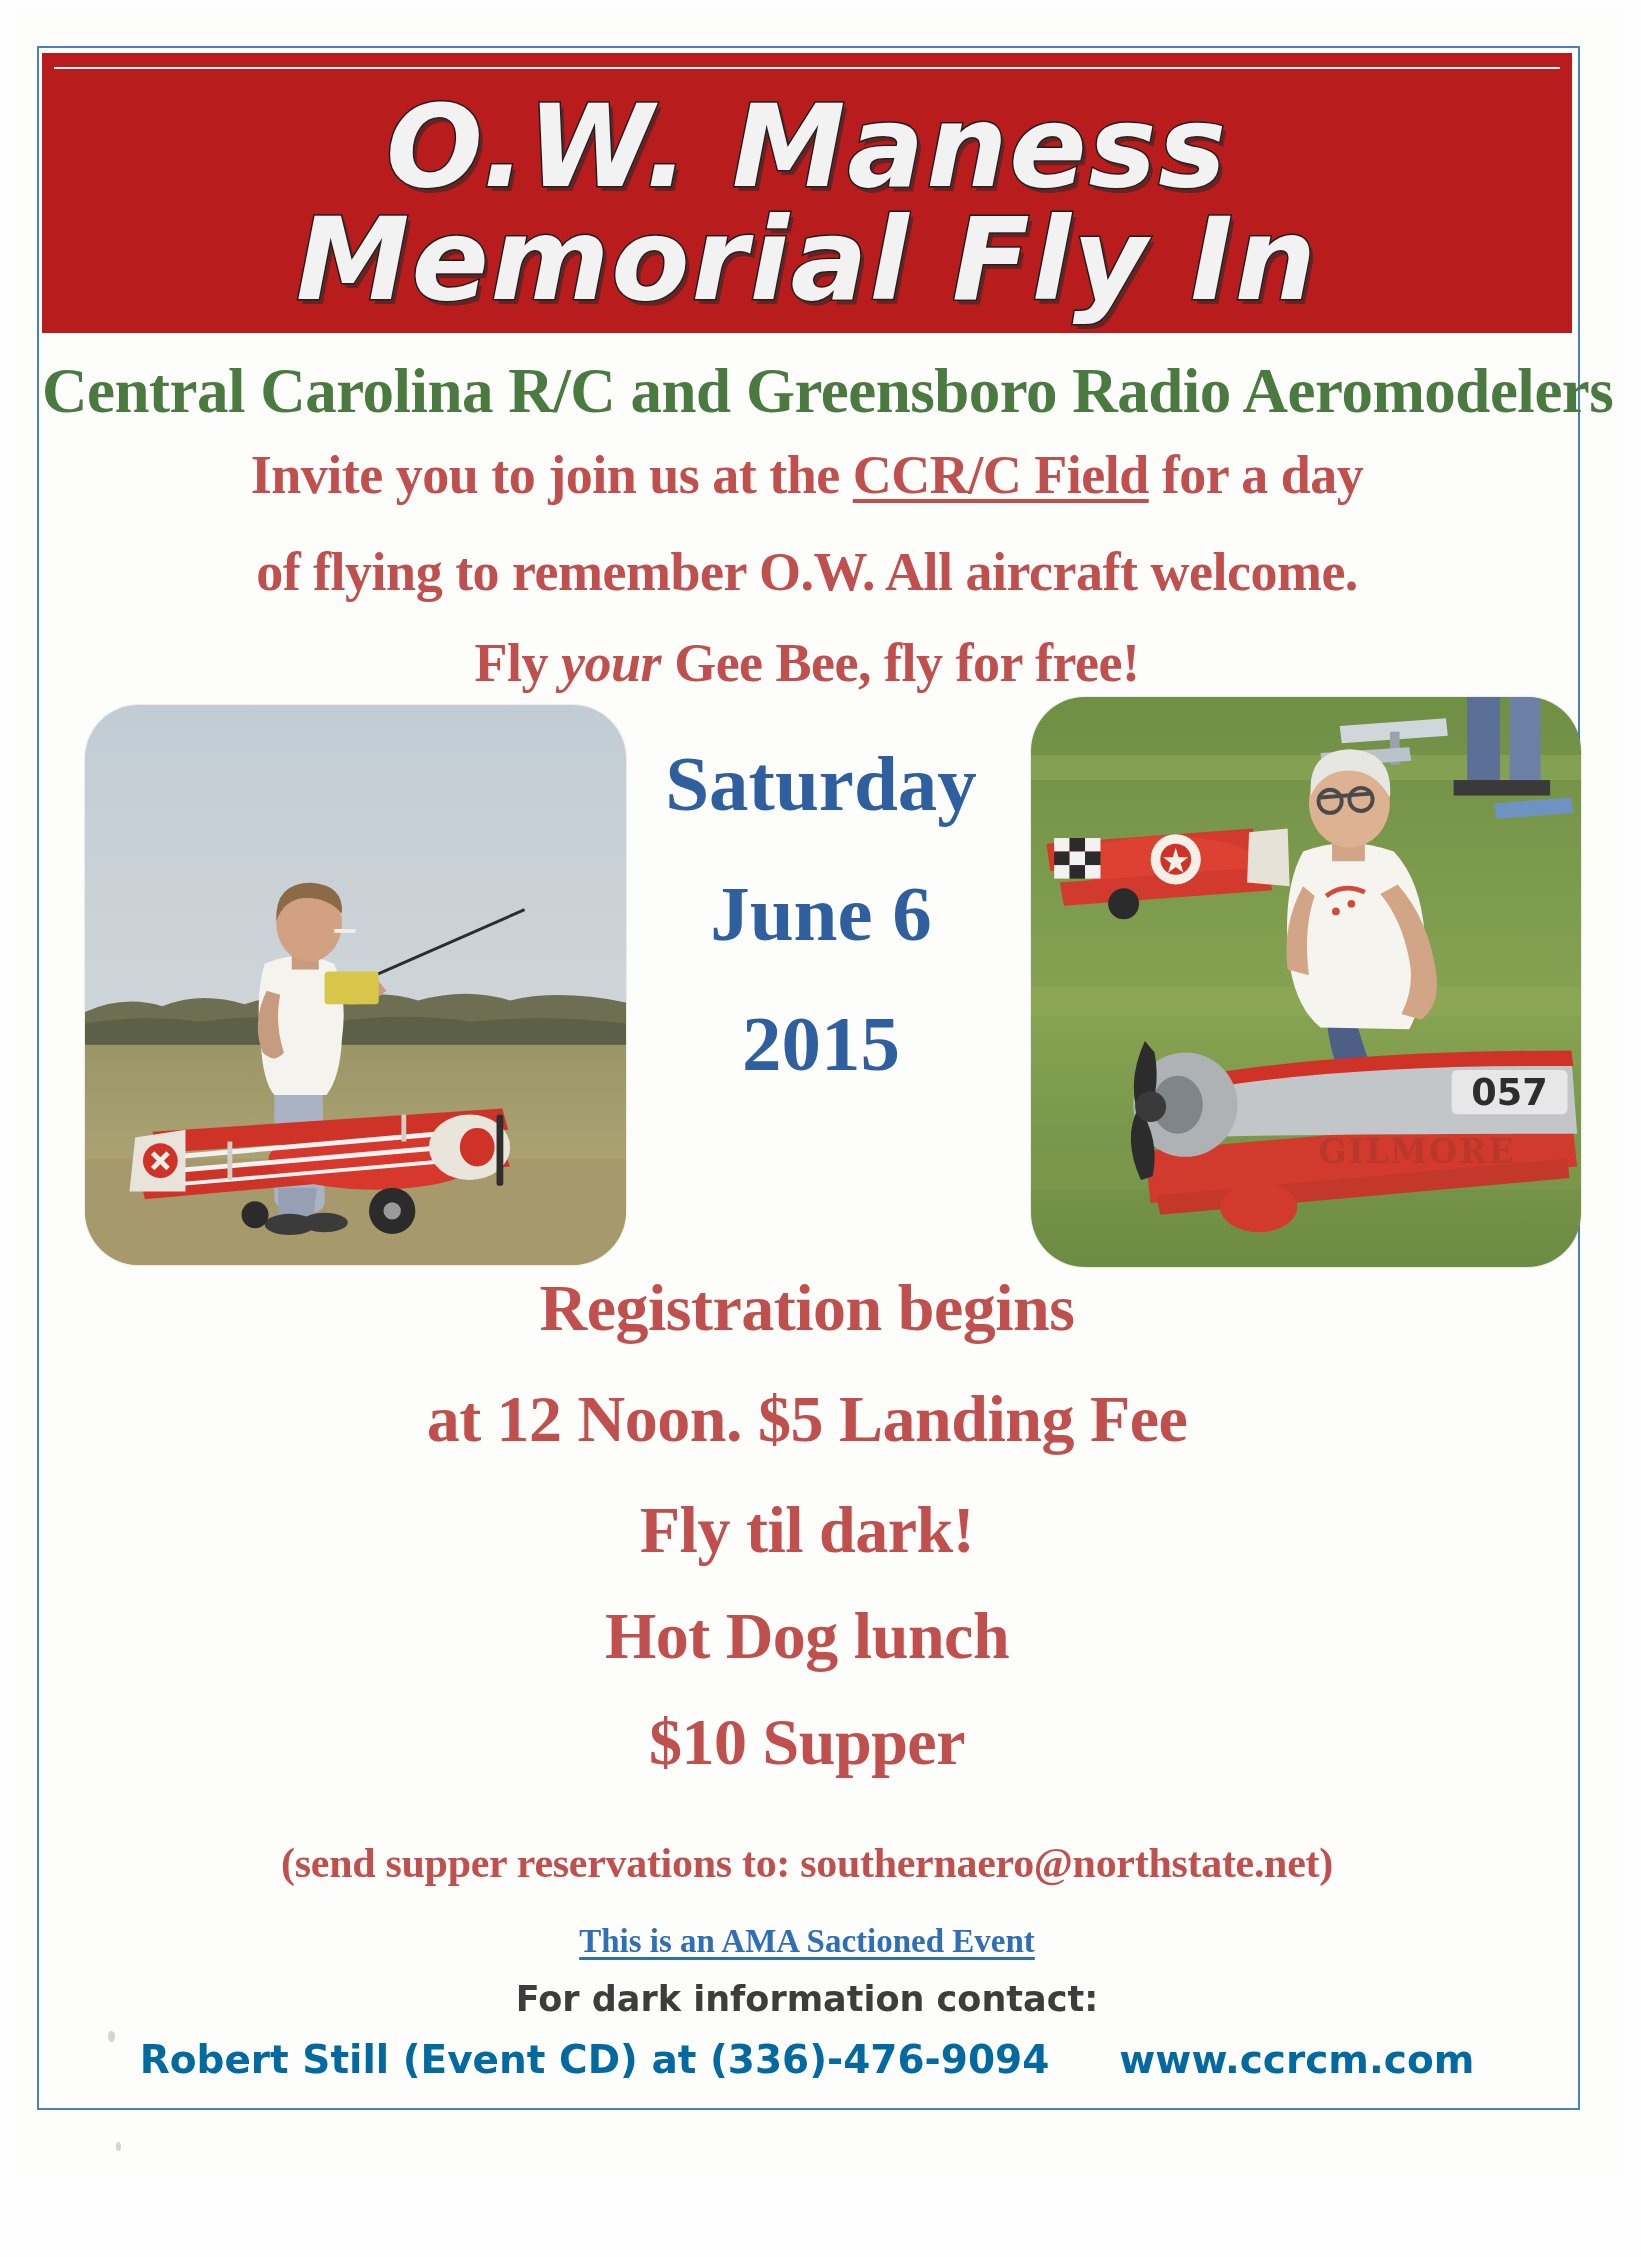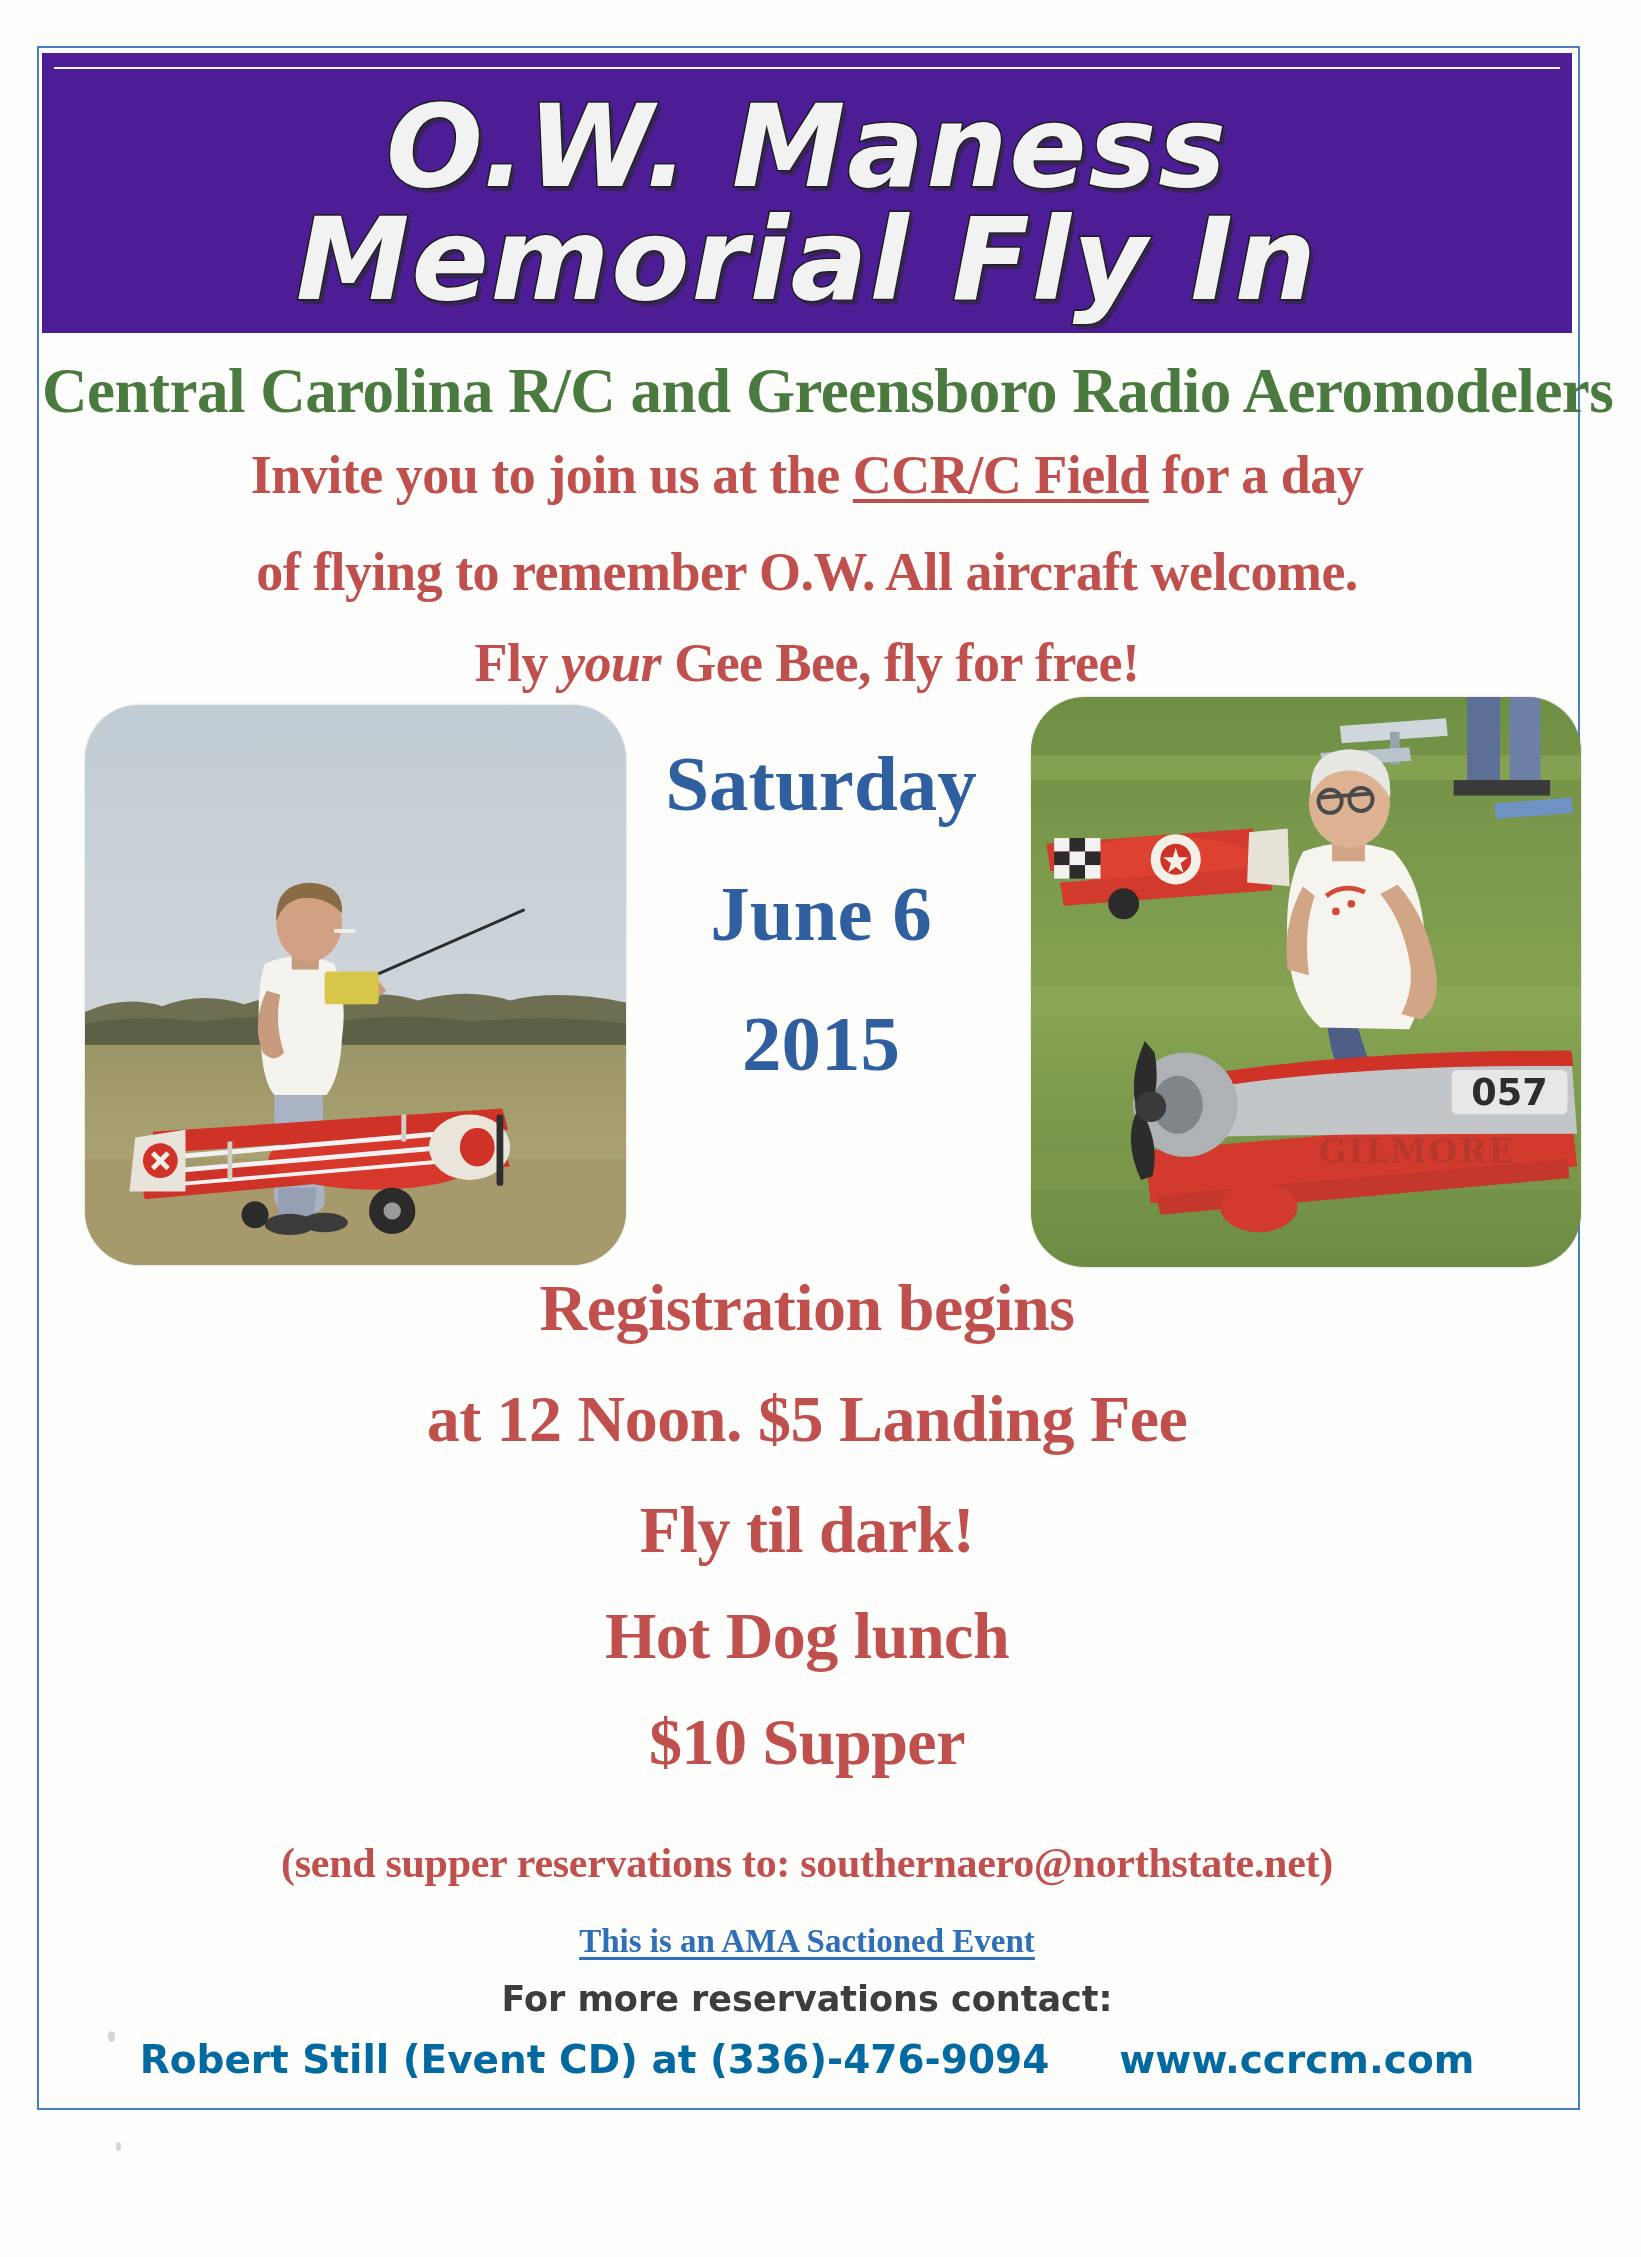--- a/index.html
+++ b/index.html
@@ -46,21 +46,21 @@
     background: transparent;
   }
 
   
   #banner {
     position: absolute;
     left: 42px;
     top: 53px;
     width: 1530px;
     height: 280px;
-    background: #4c1d95;
+    background: #b91c1c;
     box-sizing: border-box;
   }
   #banner-inner-rule {
     position: absolute;
     left: 11.6px;
     top: 13.5px;
     right: 11.6px;
     height: 2.9px;
     background: #eef4fb;
   }
@@ -458,21 +458,21 @@
   <div class="red-line" id="reg-3">Fly til dark!</div>
   <div class="red-line" id="reg-4">Hot Dog lunch</div>
   <div class="red-line" id="reg-5">$10 Supper</div>
 
   <div id="reservations">(send supper reservations to: southernaero@northstate.net)</div>
 
   <div id="ama-line">
     <span>This is an AMA Sactioned Event</span>
   </div>
 
-  <div id="contact-1">For more reservations contact:</div>
+  <div id="contact-1">For dark information contact:</div>
   <div id="contact-2">
     <span class="name-part">Robert Still (Event CD) at (336)-476-9094</span><span>www.ccrcm.com</span>
   </div>
 
   <div class="speck" style="left:108px; top:2031px; width:6.8px; height:10.6px;"></div>
   <div class="speck" style="left:116px; top:2142px; width:4.8px; height:8.7px;"></div>
 </div>
 
 
 </body></html>

